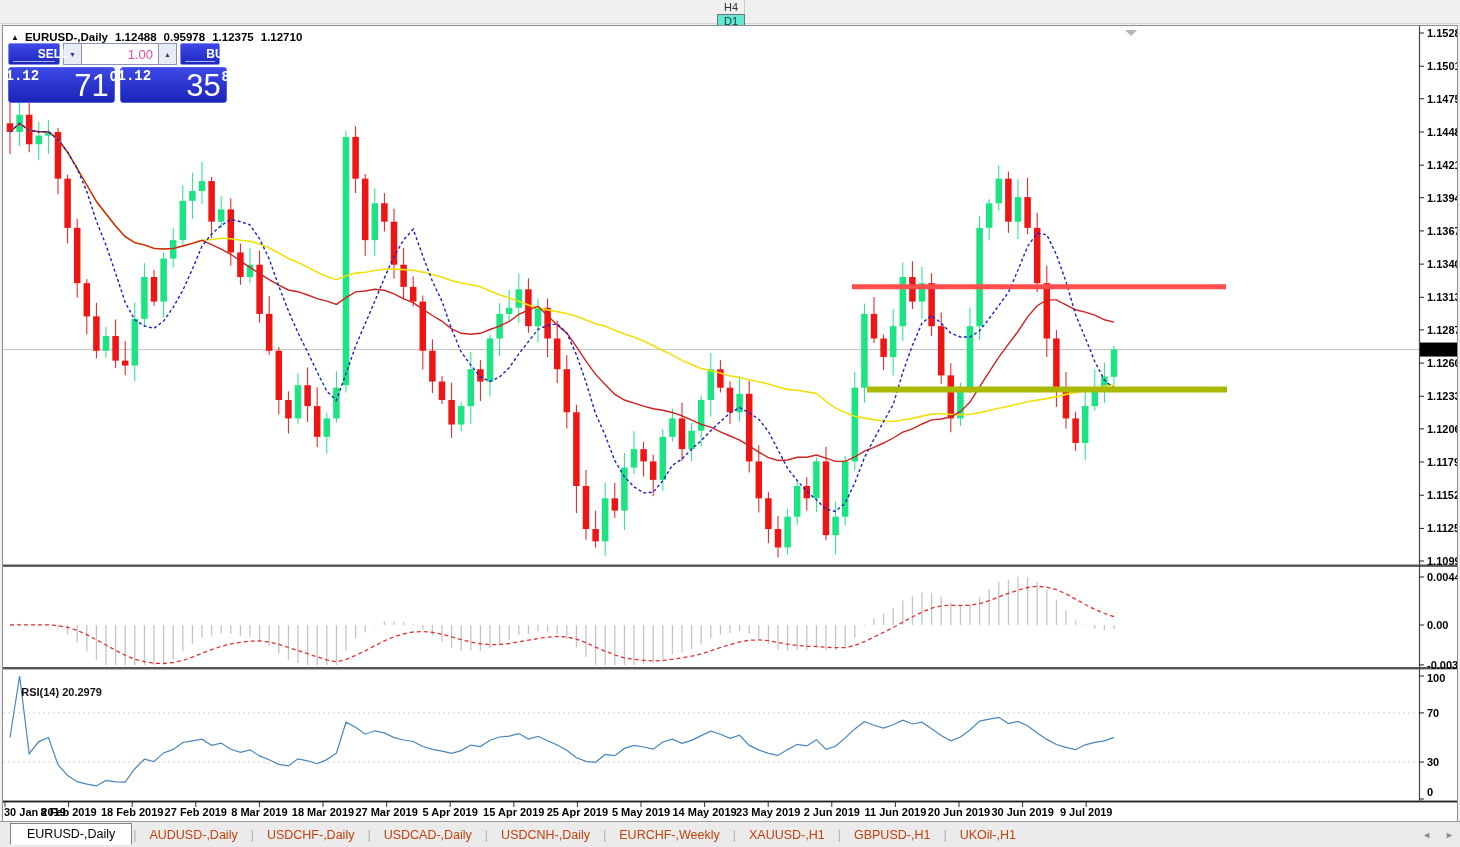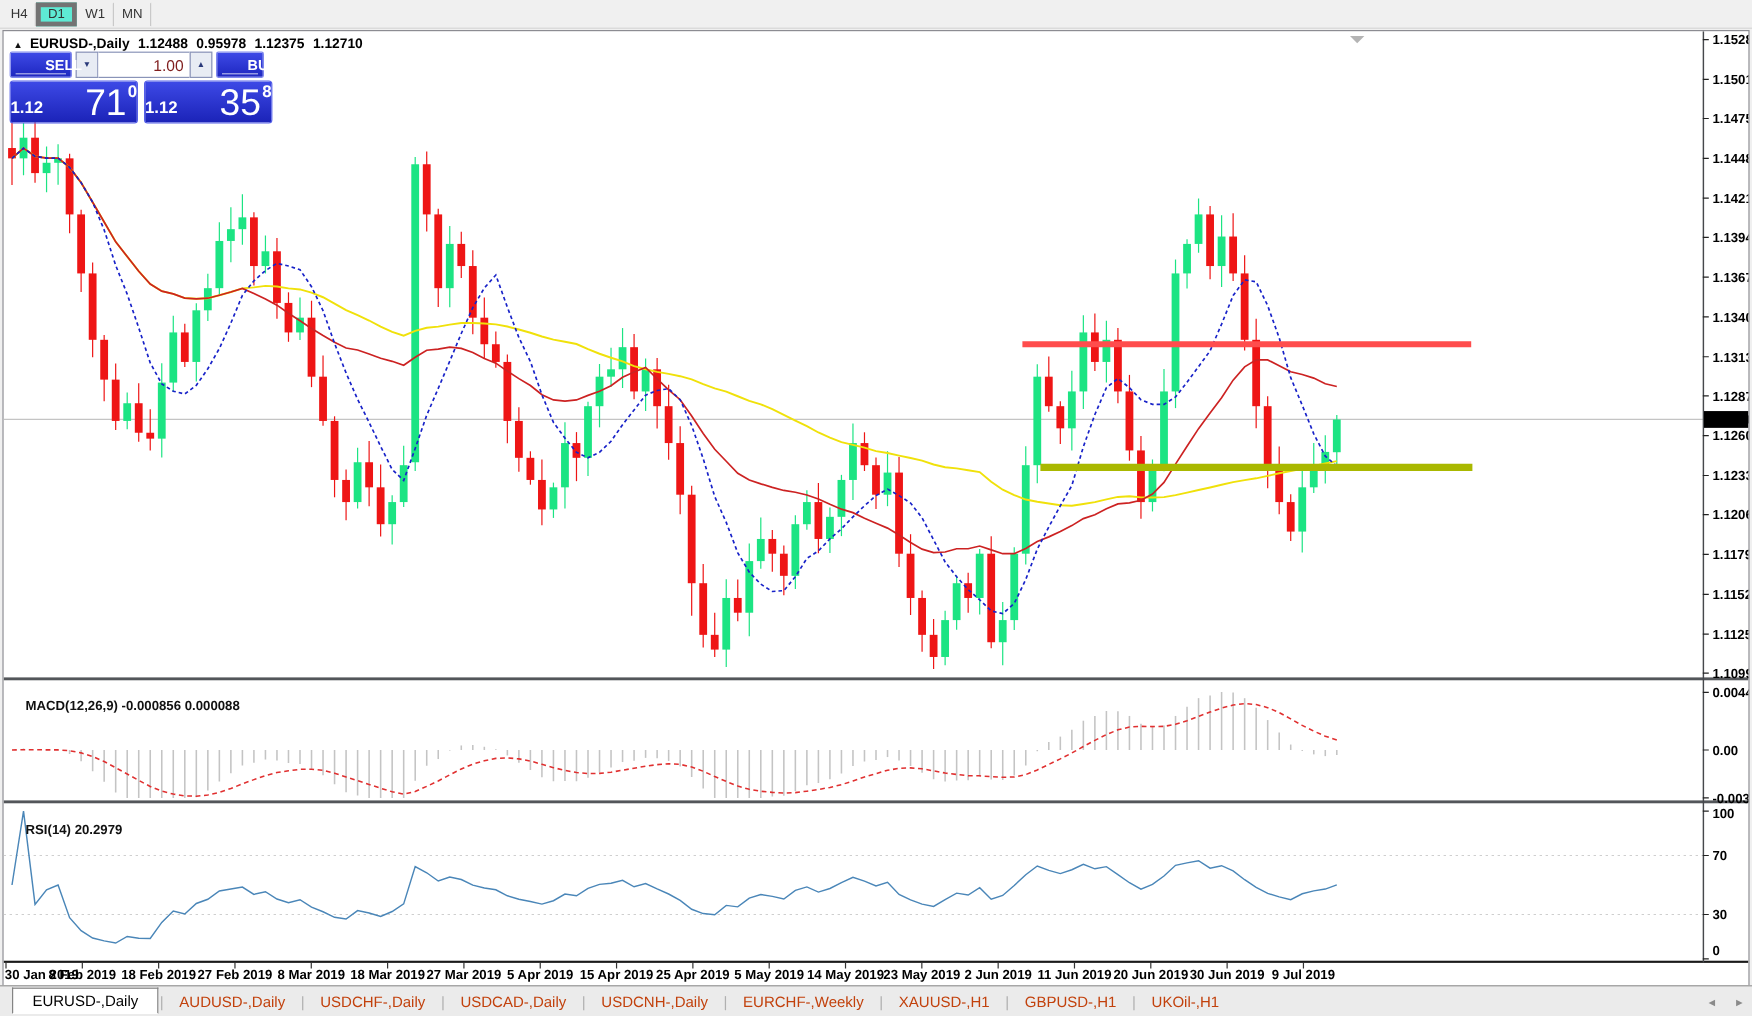--- a/index.html
+++ b/index.html
@@ -1,24 +1,24 @@
 <!DOCTYPE html>
 <html><head>
 <meta charset="utf-8">
 <style>
   html,body{margin:0;padding:0;width:1460px;height:847px;overflow:hidden;
     font-family:"Liberation Sans",sans-serif;background:#f0f0f0;}
   *{box-sizing:border-box;}
 
   
   .toolbar{position:absolute;left:0;top:0;width:1460px;height:24px;background:#f0f0f0;
-    border-bottom:1px solid #d6d6d6;display:flex;align-items:center;padding-left:2px;}
+    border-bottom:1px solid #d6d6d6;display:flex;align-items:center;padding-left:2px;flex-direction:column;}
   .tf-btn{height:20px;min-width:27px;padding:0 6px;margin:0;display:flex;align-items:center;justify-content:center;
     font-size:11px;color:#333;border:1px solid transparent;border-right:1px solid #c9c9c9;cursor:default;}
-  .tf-btn.active{background:#5eead4;border:4px solid #737373;}
+  .tf-btn.active{background:#5eead4;border:1px solid #737373;}
 
   
   .window{position:absolute;left:2px;top:25px;width:1456px;height:797px;background:#ffffff;
     border:1px solid #8c8c92;}
   .chartsvg{position:absolute;left:0;top:0;}
 
   .title-row{position:absolute;left:8px;top:4px;height:14px;display:flex;align-items:center;
     font-size:11.5px;font-weight:700;color:#000;white-space:pre;}
   .title-row .marker{font-size:8px;margin-right:6px;color:#111;}
   .title-row span.v{margin-left:7px;}
@@ -28,27 +28,27 @@
   .tp-row1{display:flex;height:22px;}
   .tp-btn{background:linear-gradient(#3d49e6,#1e27c0);border:1px solid #8089ee;border-radius:2px;
     color:#fff;font-size:12px;font-weight:700;display:flex;align-items:center;justify-content:center;
     position:relative;padding-left:38px;}
   .tp-btn:after{content:"";position:absolute;left:4px;right:4px;bottom:2px;height:1px;background:rgba(255,255,255,.65);}
   .tp-sell{width:52px;}
   .tp-buy{width:36px;margin-left:3px;}
   .tp-spin{width:19px;height:22px;background:#e8ecf4;border:1px solid #8a94b8;display:flex;align-items:center;justify-content:center;}
   .tp-spin .tri{font-size:7px;color:#2a3a7a;line-height:1;}
   .tp-vol{width:76px;height:22px;background:#fff;border:1px solid #8a94b8;border-left:none;border-right:none;
-    font-size:13px;color:#7f1d1d;text-align:right;padding:0 5px;display:flex;align-items:center;justify-content:flex-end;}
+    font-size:13px;color:#ec4899;text-align:right;padding:0 5px;display:flex;align-items:center;justify-content:flex-end;}
   .tp-spin.down{margin-left:3px;}
   .tp-row2{display:flex;margin-top:2px;}
   .tp-price{width:107px;height:36px;background:linear-gradient(#3d49e6,#1b23b8);border:1px solid #5560e8;
     border-radius:3px;color:#fff;display:flex;align-items:flex-end;justify-content:center;padding-bottom:3px;}
   .tp-price + .tp-price{margin-left:5px;}
-  .tp-price .small{font-size:14px;font-weight:700;margin-right:3px;line-height:1;margin-bottom:3px;}
+  .tp-price .small{font-size:14px;font-weight:700;margin-right:3px;line-height:1;margin-bottom:16px;font-family:Liberation Mono, monospace;}
   .tp-price .big{font-size:31px;font-weight:400;line-height:.85;margin-left:32px;}
   .tp-price .sup{font-size:14px;font-weight:700;margin-left:1px;position:relative;top:-15px;}
 
   
   .ind-label{position:absolute;left:6px;font-size:11px;font-weight:700;color:#111;white-space:pre;}
 
   
   .tabbar{position:absolute;left:0;top:821px;width:1460px;height:26px;background:#ebebeb;
     border-top:1px solid #9a9a9a;display:flex;align-items:center;padding-left:10px;font-size:12.5px;}
   .tab{padding:3px 12px;color:#c2410c;cursor:default;white-space:nowrap;}
@@ -554,23 +554,20 @@
         <span class="sup">0</span>
       </div>
       <div class="tp-price">
         <span class="small">1.12</span>
         <span class="big">35</span>
         <span class="sup">8</span>
       </div>
     </div>
   </div>
 
-  <div class="ind-label" style="top:545px;">
-    <span>MACD(12,26,9)</span><span> </span><span>-0.000856</span><span> </span><span>0.000088</span>
-  </div>
   <div class="ind-label" style="top:648px;">
     <span>RSI(14)</span><span> </span><span>20.2979</span>
   </div>
 </div>
 
 <div class="tabbar" id="tabbar">
   <div class="tab active">EURUSD-,Daily</div>
     <span class="tab-sep">|</span>
     <div class="tab">AUDUSD-,Daily</div>
     <span class="tab-sep">|</span>

